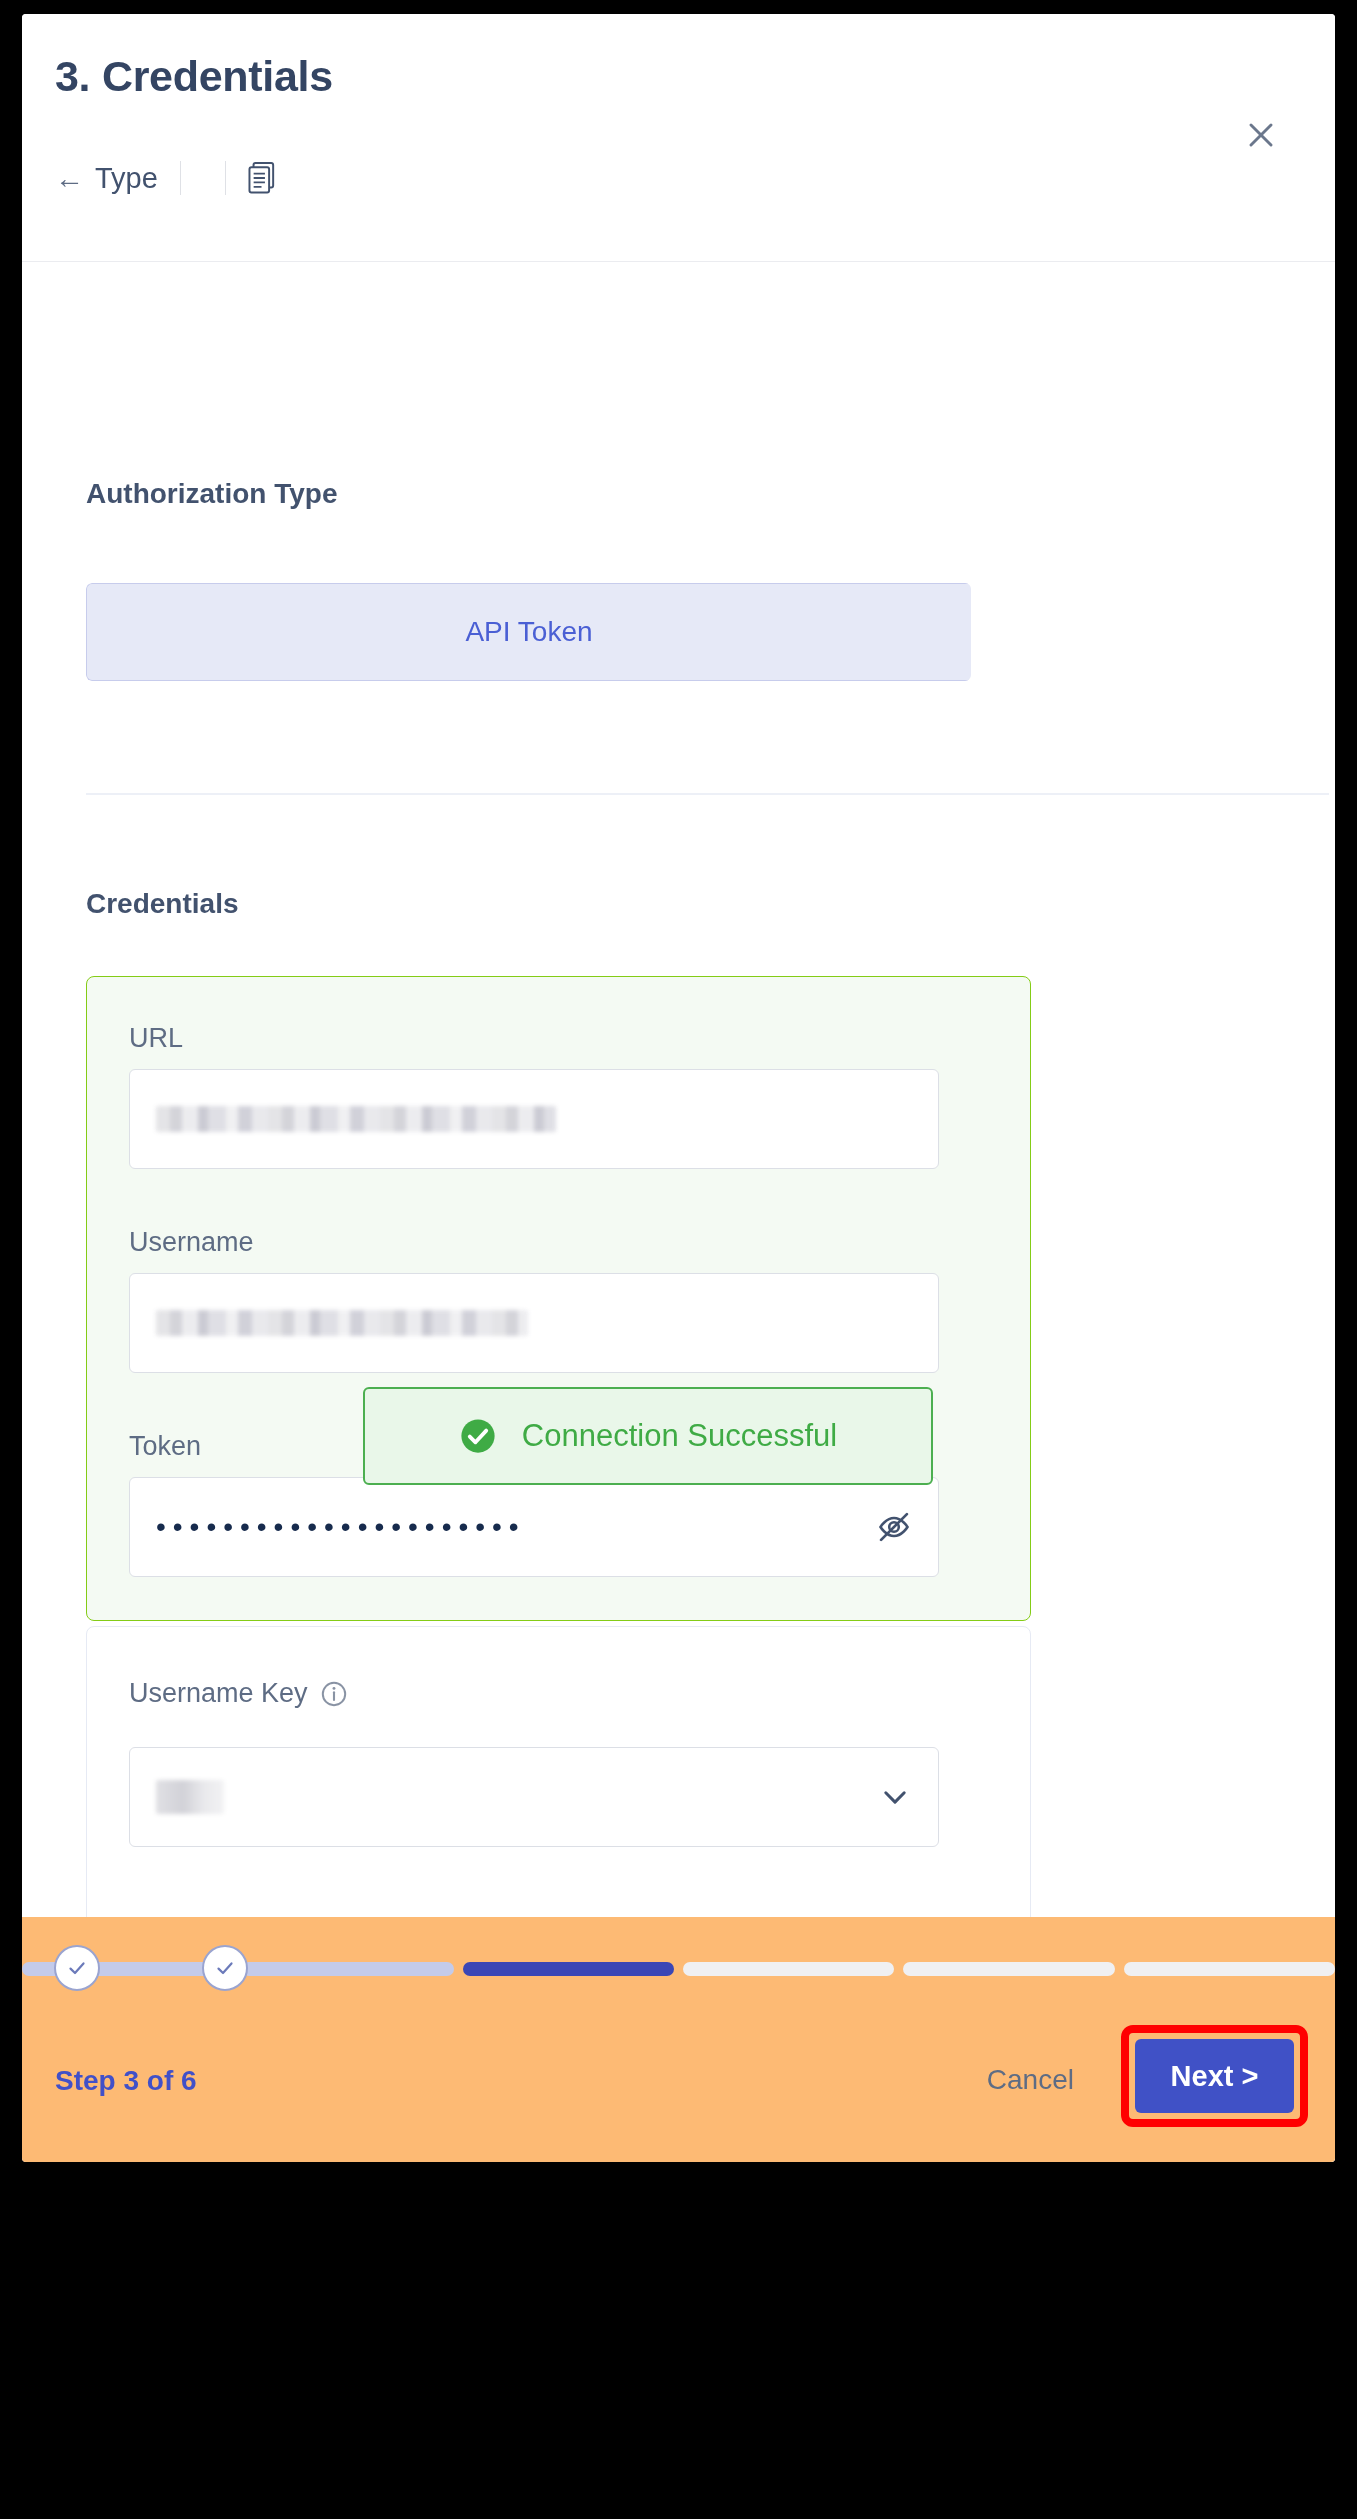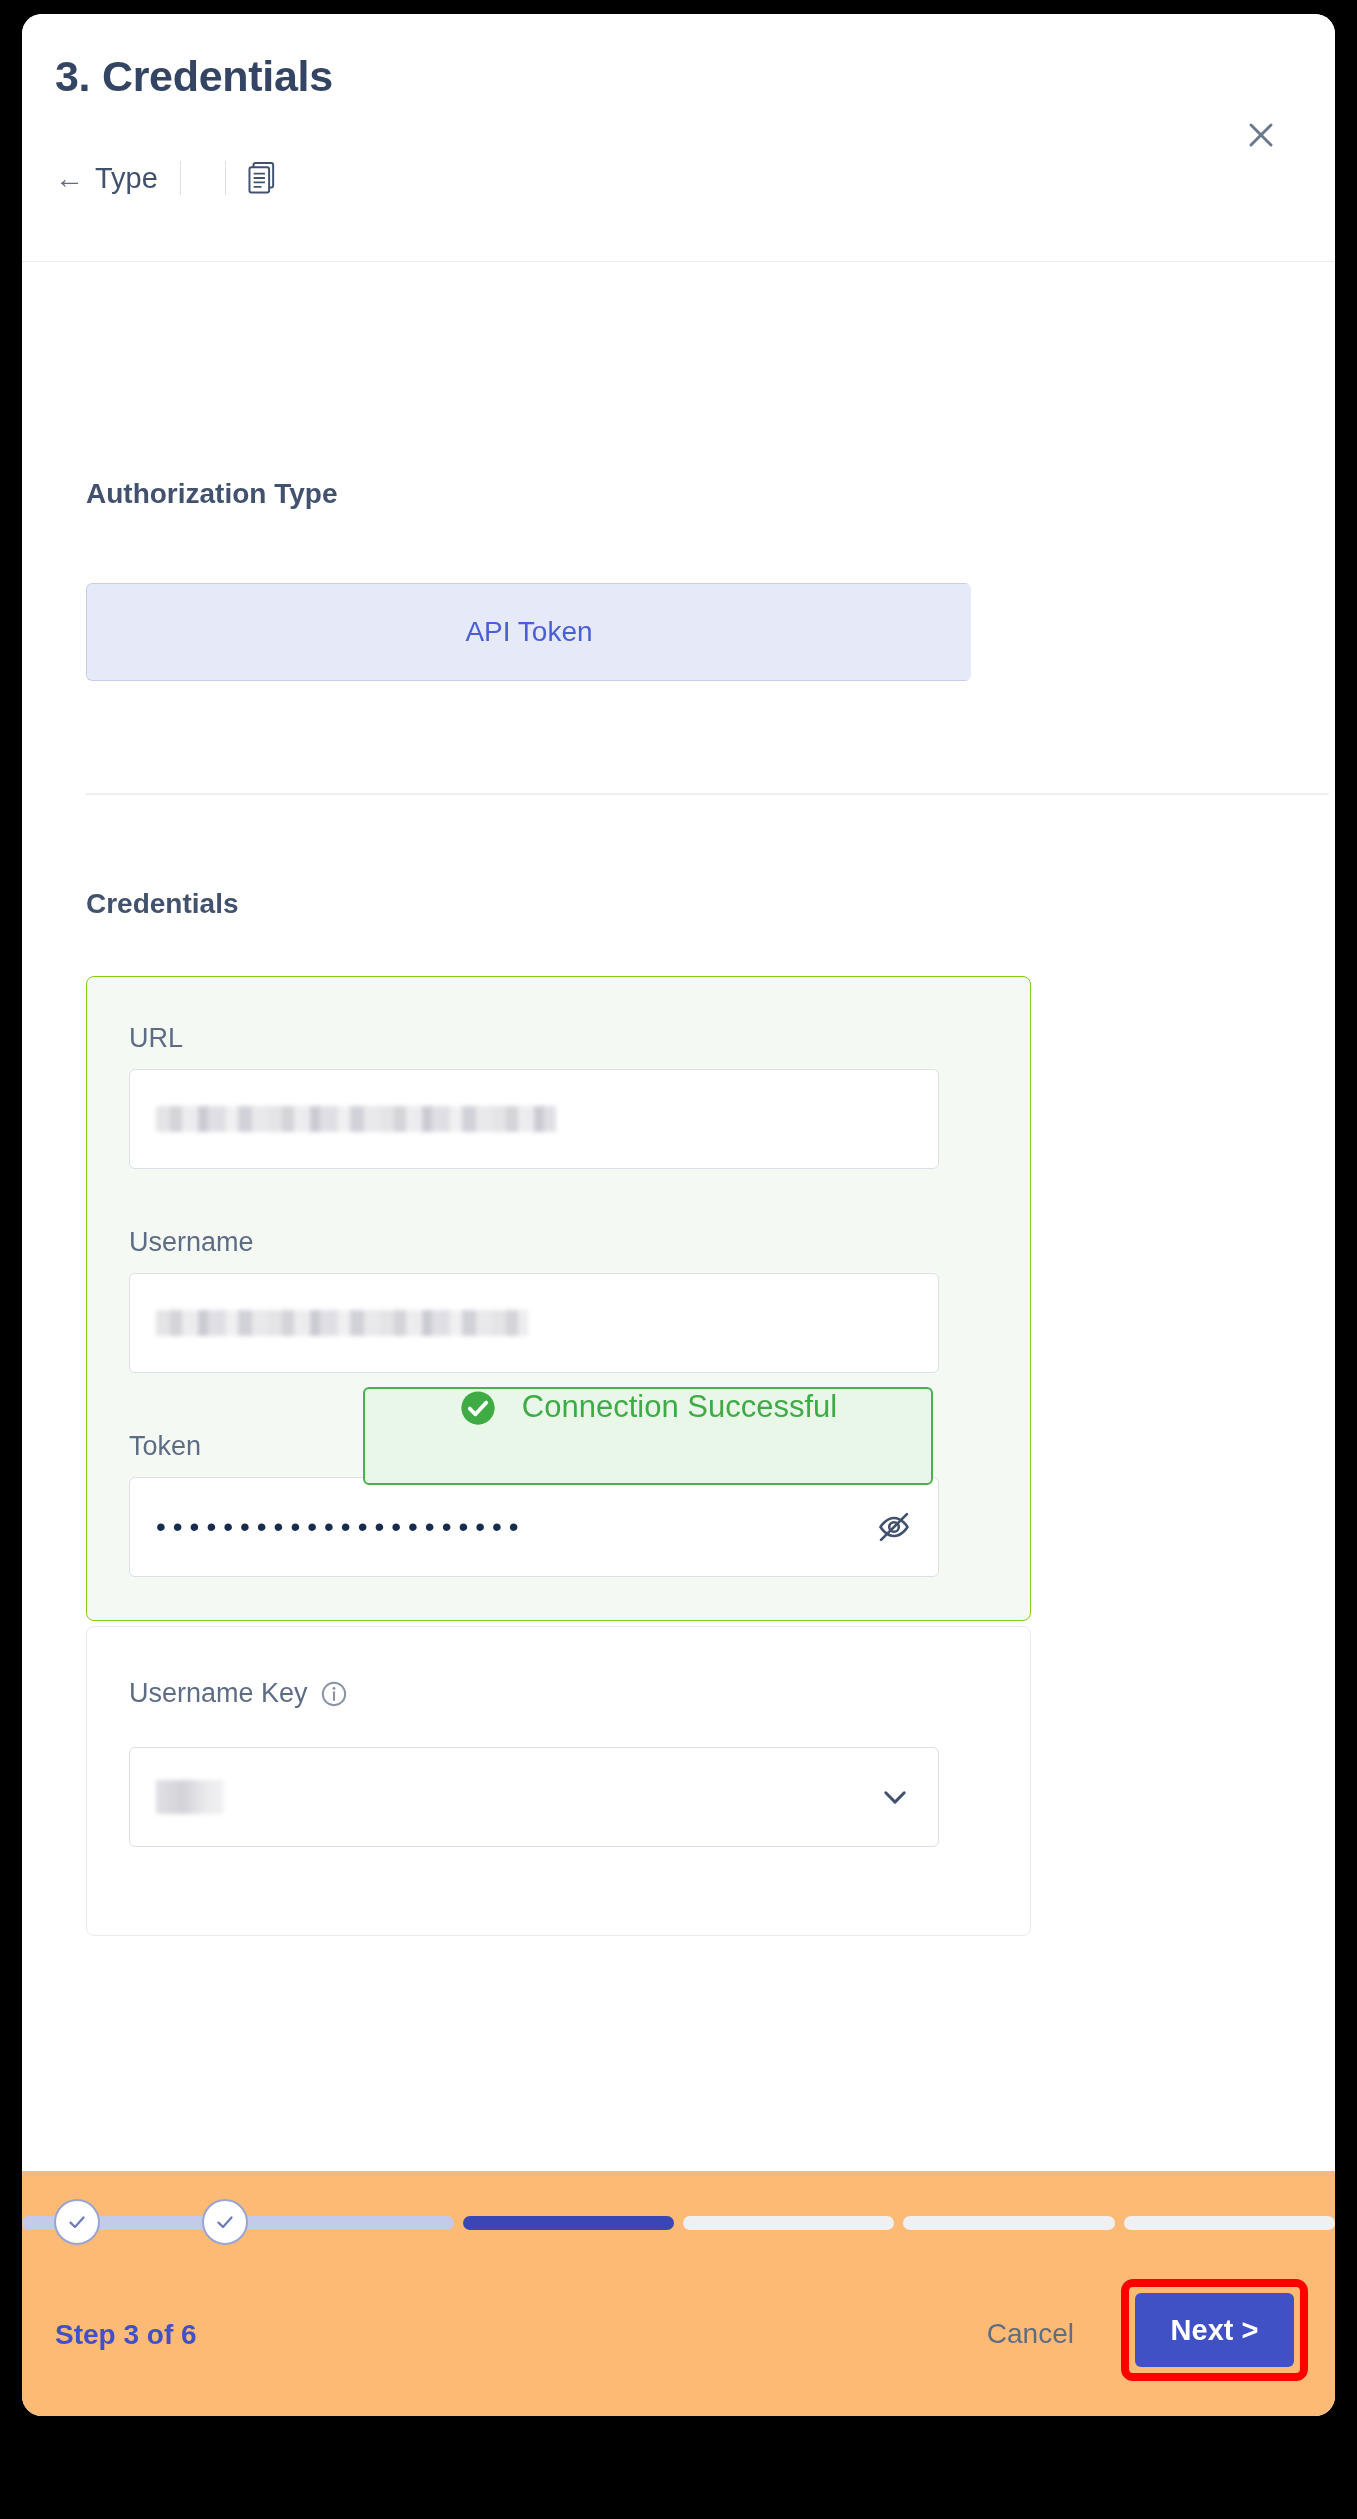--- a/index.html
+++ b/index.html
@@ -18,23 +18,23 @@
     height: 2519px;
     background: #000000;
   }
 
   
   .modal {
     position: absolute;
     left: 22px;
     top: 14px;
     width: 1313px;
-    height: 2402px;
-    background: #ffffff;
-    border-radius: 20px;
+    height: 2148px;
+    background: #ffffff;
+    border-radius: 4px;
     overflow: hidden;
   }
 
   
   .modal-header {
     position: absolute;
     left: 0; top: 0;
     width: 1313px;
     height: 248px;
     background: #ffffff;
@@ -245,20 +245,21 @@
   .success-badge {
     position: absolute;
     left: 310px;
     top: 1124px;
     width: 570px;
     height: 98px;
     background: #e9f7e9;
     border: 2px solid #4caf50;
     border-radius: 6px;
     display: flex;
+    align-items: center;
     justify-content: center;
     gap: 25px;
   }
 
   .check-circle { width: 38px; height: 38px; display: block; }
 
   .success-text {
     font-size: 31px;
     color: #3fab45;
   }

